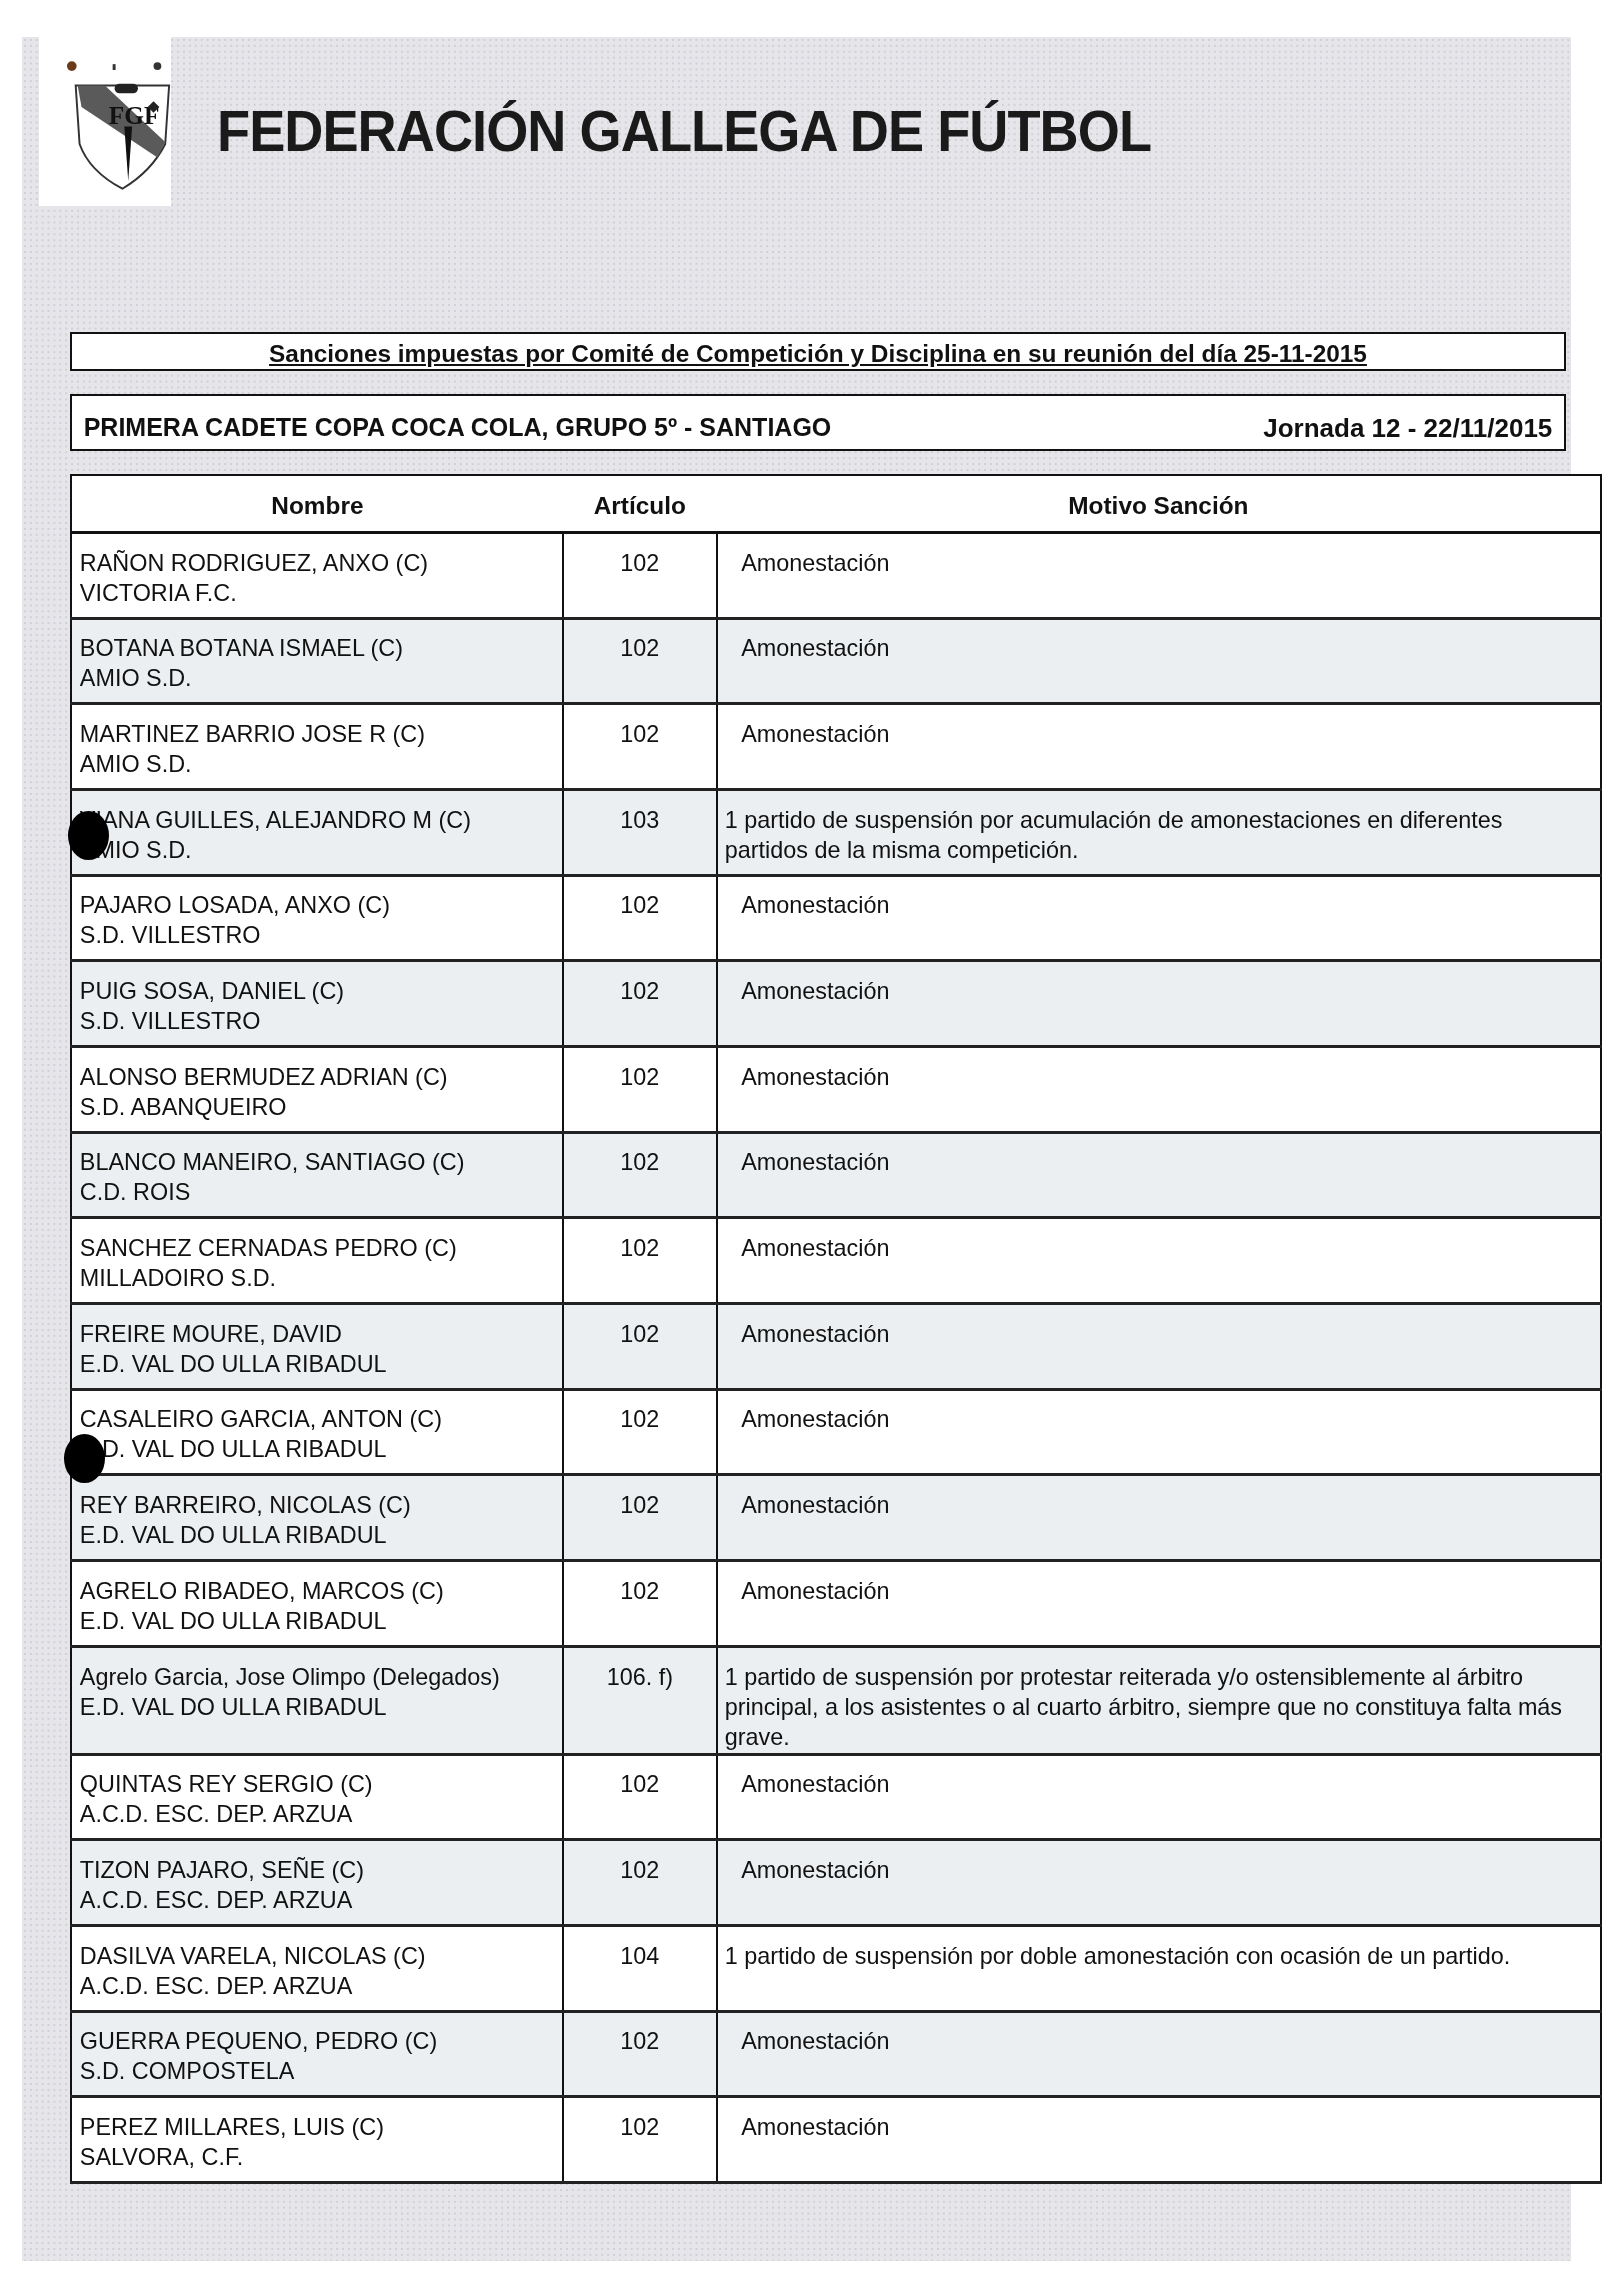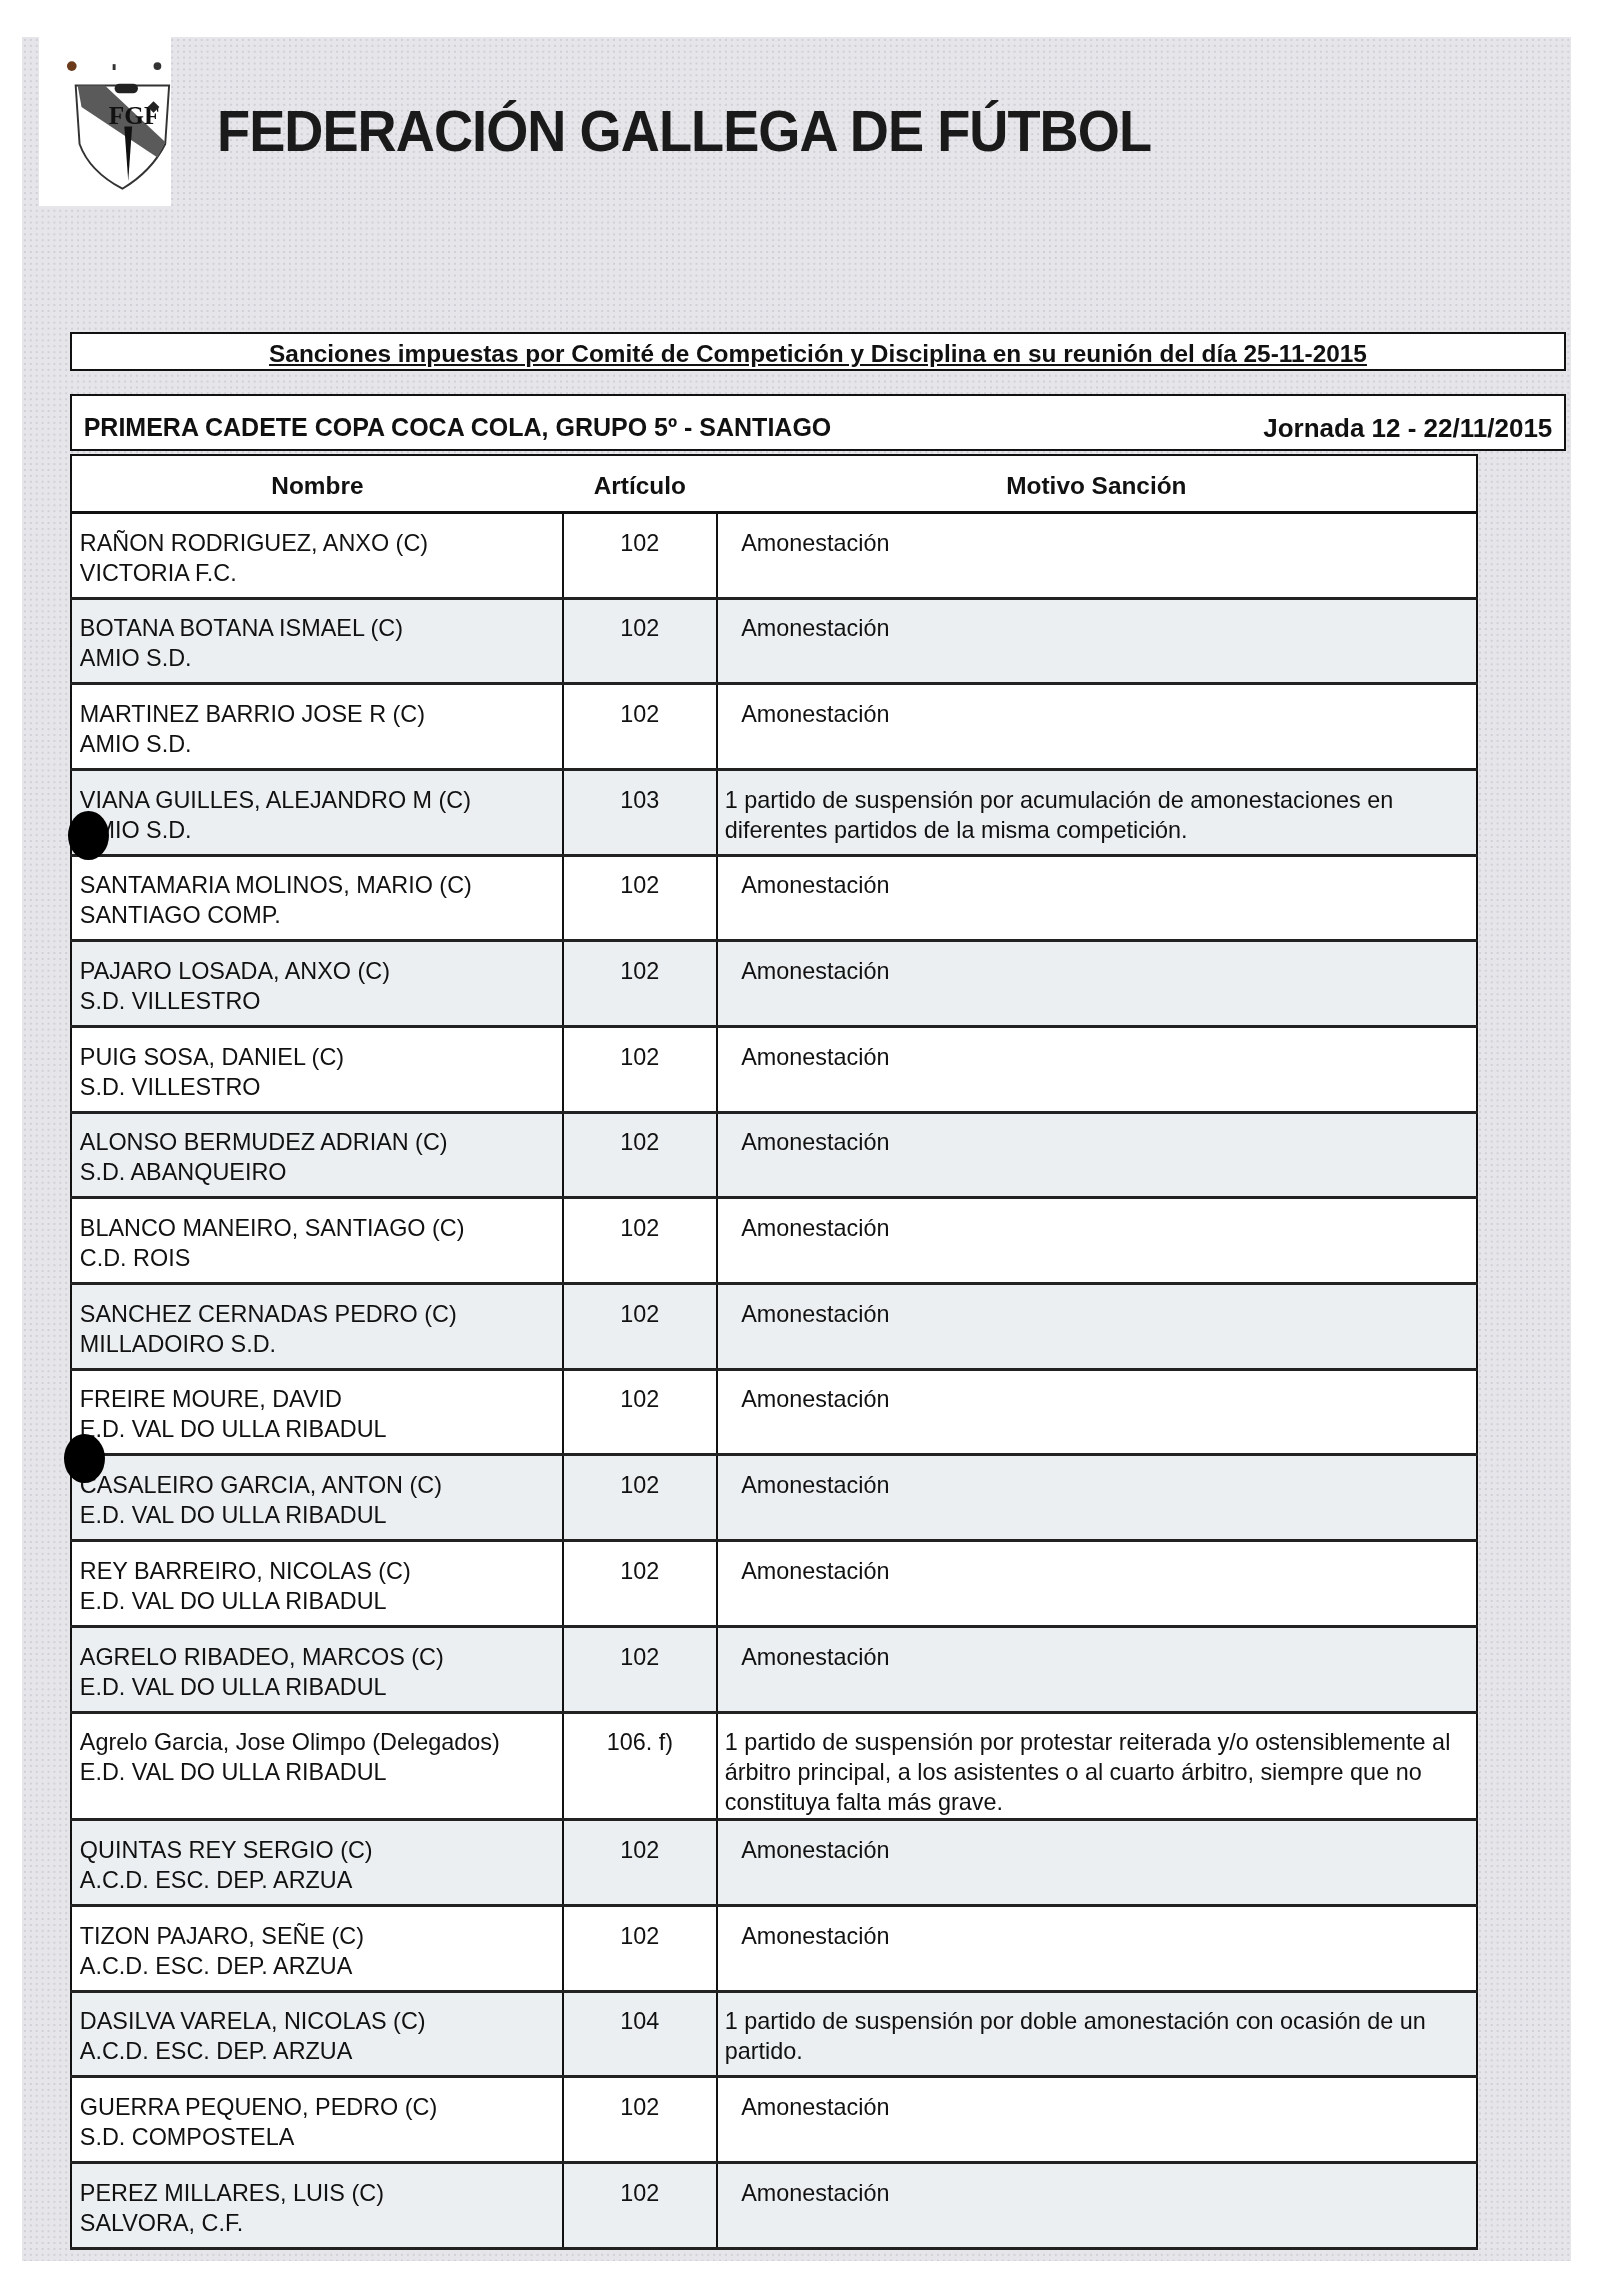--- a/index.html
+++ b/index.html
@@ -37,21 +37,21 @@
   .box-sanciones { left: 70px; top: 310px; width: 1496px; height: 39px; }
   .box-sanciones .t {
     position: absolute; left: 0; right: 0; top: 5.9px; text-align: center;
     font-size: 24.4px; font-weight: bold; text-decoration: underline;
   }
   .box-comp { left: 70px; top: 372px; width: 1496px; height: 57px; }
   .box-comp .l { position: absolute; left: 11.7px; top: 16.6px; font-size: 25px; font-weight: bold; }
   .box-comp .r { position: absolute; right: 11.7px; top: 16.6px; font-size: 26px; font-weight: bold; }
 
   table.sanc {
-    position: absolute; left: 70px; top: 454px; width: 1408px;
+    position: absolute; left: 70px; top: 474px; width: 1532px;
     border-collapse: collapse; background: #fff;
     font-size: 23.4px;
   }
   table.sanc th {
     height: 49px; font-weight: bold; font-size: 24.4px;
     border-top: 2.9px solid #111; border-bottom: 3.9px solid #111;
     padding: 5.9px 3.9px 0 3.9px; text-align: center;
   }
   table.sanc th.c1 { border-left: 2.9px solid #111; width: 483px; }
   table.sanc th.c3 { border-right: 2.9px solid #111; }
@@ -137,28 +137,20 @@
       <tr class="row">
         <td class="name">
           <span class="name-line">VIANA GUILLES, ALEJANDRO M (C)</span>
           <span class="name-line">AMIO S.D.</span>
         </td>
         <td class="art">103</td>
         <td class="mot">1 partido de suspensión por acumulación de amonestaciones en diferentes partidos de la misma competición.</td>
       </tr>
       <tr class="row">
         <td class="name">
-          <span class="name-line">SANTAMARIA MOLINOS, MARIO (C)</span>
-          <span class="name-line">SANTIAGO COMP.</span>
-        </td>
-        <td class="art">102</td>
-        <td class="mot short">Amonestación</td>
-      </tr>
-      <tr class="row">
-        <td class="name">
           <span class="name-line">PAJARO LOSADA, ANXO (C)</span>
           <span class="name-line">S.D. VILLESTRO</span>
         </td>
         <td class="art">102</td>
         <td class="mot short">Amonestación</td>
       </tr>
       <tr class="row">
         <td class="name">
           <span class="name-line">PUIG SOSA, DANIEL (C)</span>
           <span class="name-line">S.D. VILLESTRO</span>

